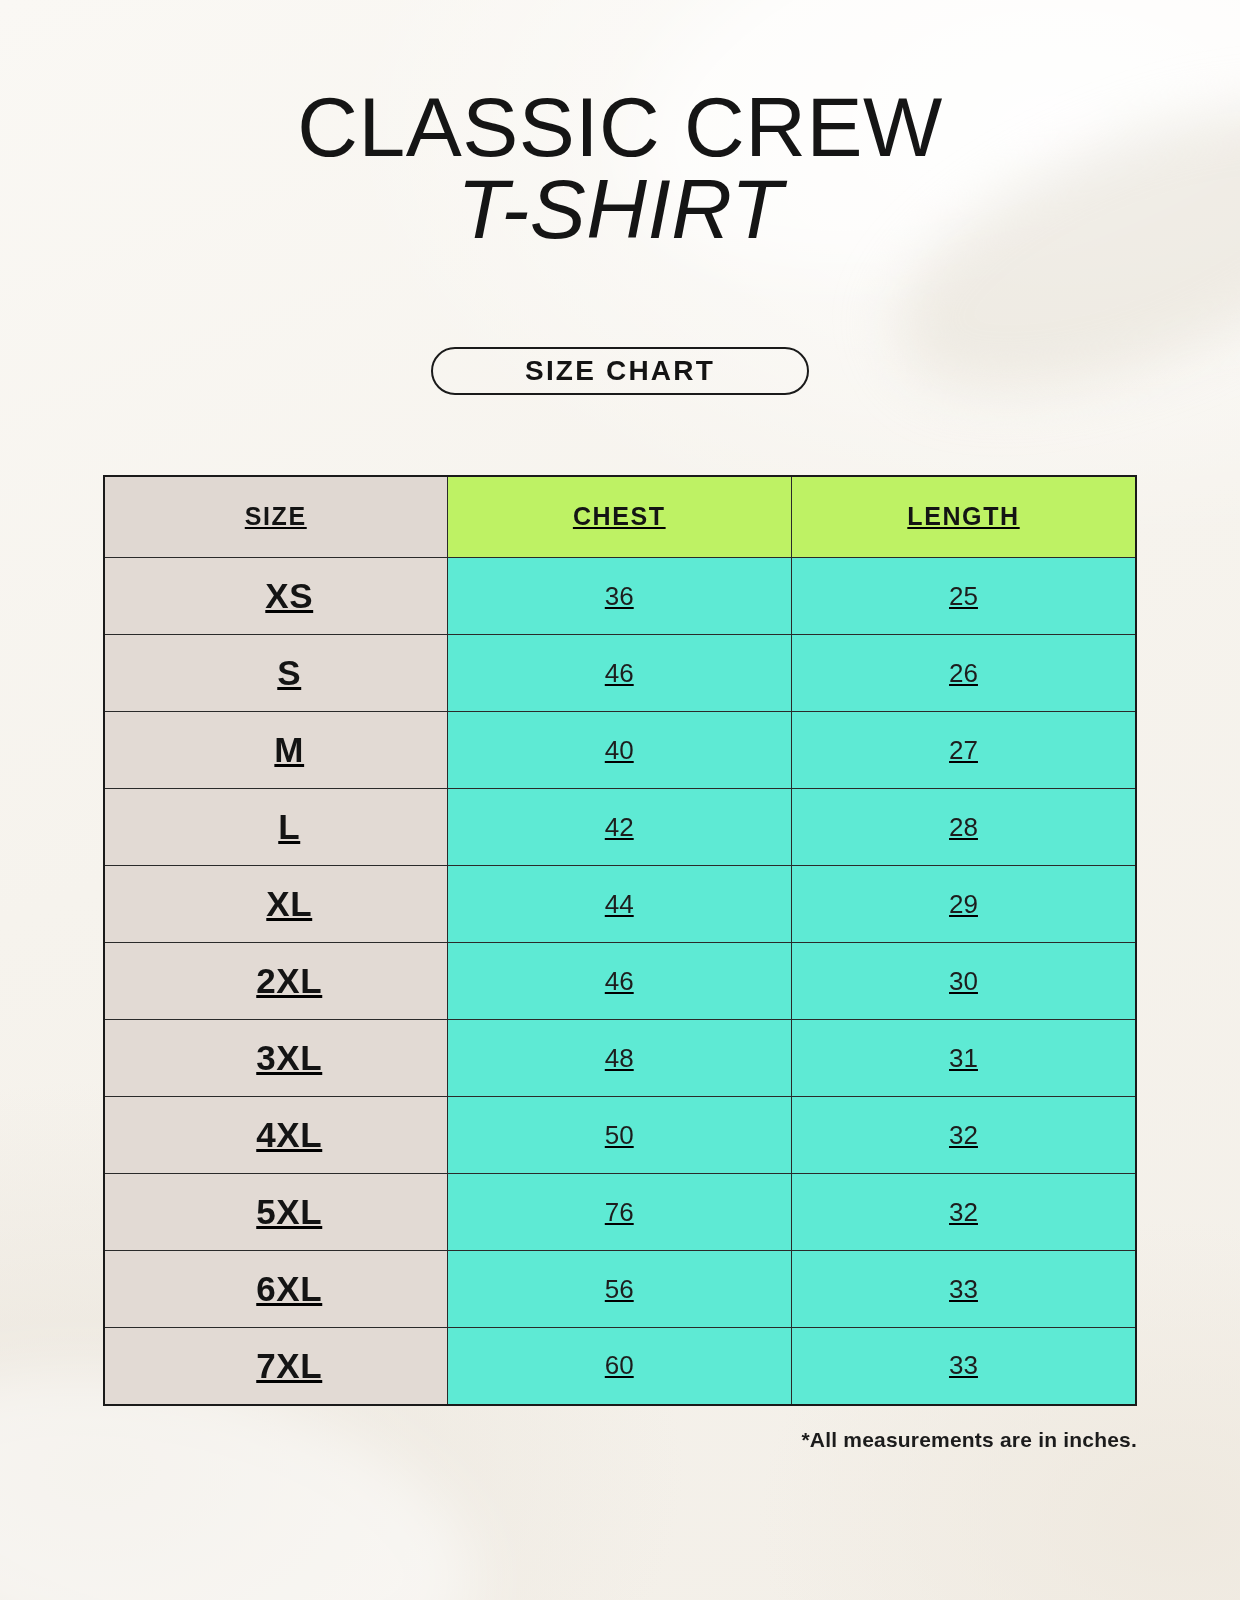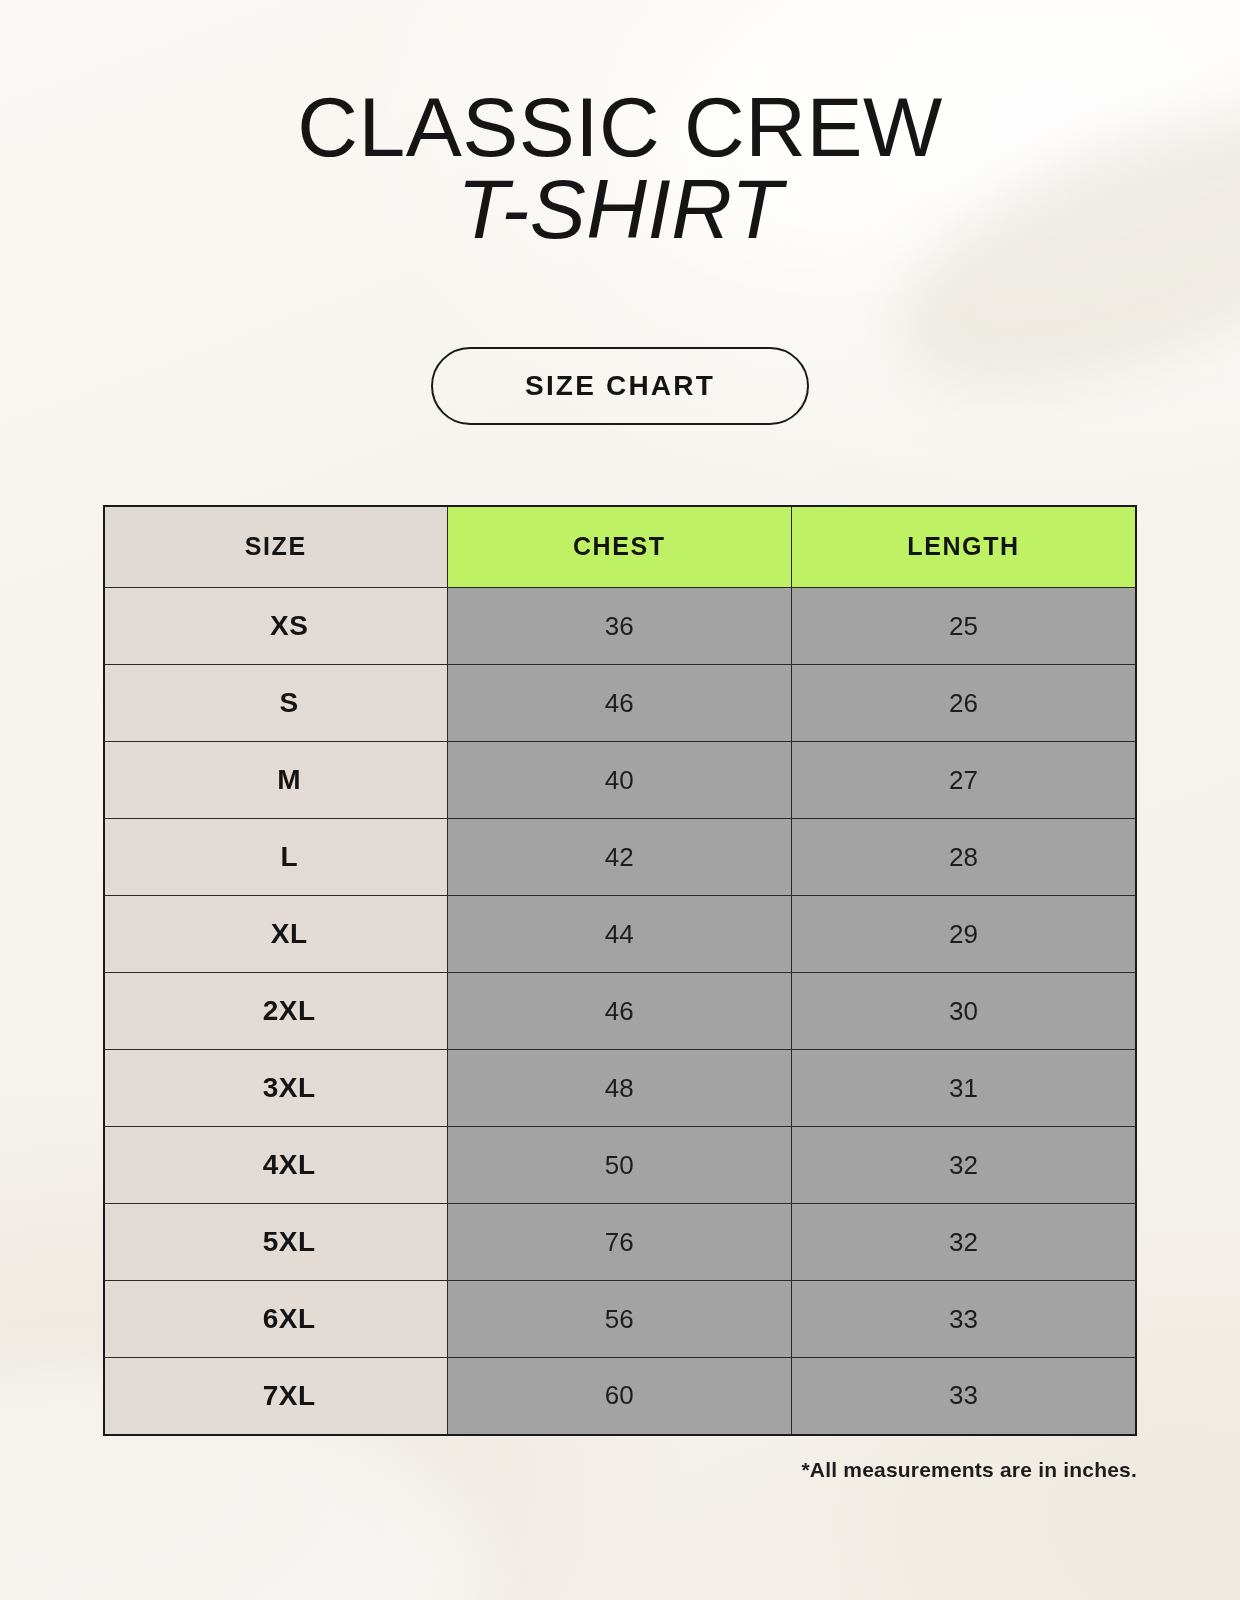--- a/index.html
+++ b/index.html
@@ -68,38 +68,39 @@
   .title .line2 { display: block; font-style: italic; }
 
   .badge-wrap {
     display: flex;
     justify-content: center;
     margin-top: 96px;
   }
   .badge {
     border: 2px solid #1a1a1a;
     border-radius: 999px;
-    padding: 21px 92px;
+    padding: 6px 92px;
     font-size: 28px;
     font-weight: 700;
     letter-spacing: 2.2px;
     color: #141414;
     background: transparent;
   }
 
   .table-wrap {
     margin-top: 80px;
   }
 
   table.size-table {
     width: 1034px;
     margin: 8px auto;
     border-collapse: collapse;
     table-layout: fixed;
     border: 2px solid #1a1a1a;
+    text-decoration: underline;
   }
 
   table.size-table th,
   table.size-table td {
     border: 1px solid #2a2a2a;
     text-align: center;
     height: 77px;
     vertical-align: middle;
   }
 
@@ -109,28 +110,28 @@
     font-weight: 700;
     letter-spacing: 1.6px;
     color: #141414;
   }
 
   th.col-size { background: #e0d8d2; width: 343px; }
   th.col-measure { background: #bef264; }
 
   td.cell-size {
     background: #e2dad4;
-    font-size: 28px;
+    font-size: 35px;
     font-weight: 700;
     color: #141414;
     letter-spacing: 0.6px;
     padding-left: 27px;
   }
   td.cell-val {
-    background: #a3a3a3;
+    background: #5eead4;
     font-size: 26px;
     font-weight: 400;
     color: #1d1d1d;
   }
 
   .footnote {
     width: 1034px;
     margin: 22px auto 14px;
     text-align: right;
     font-size: 21px;

